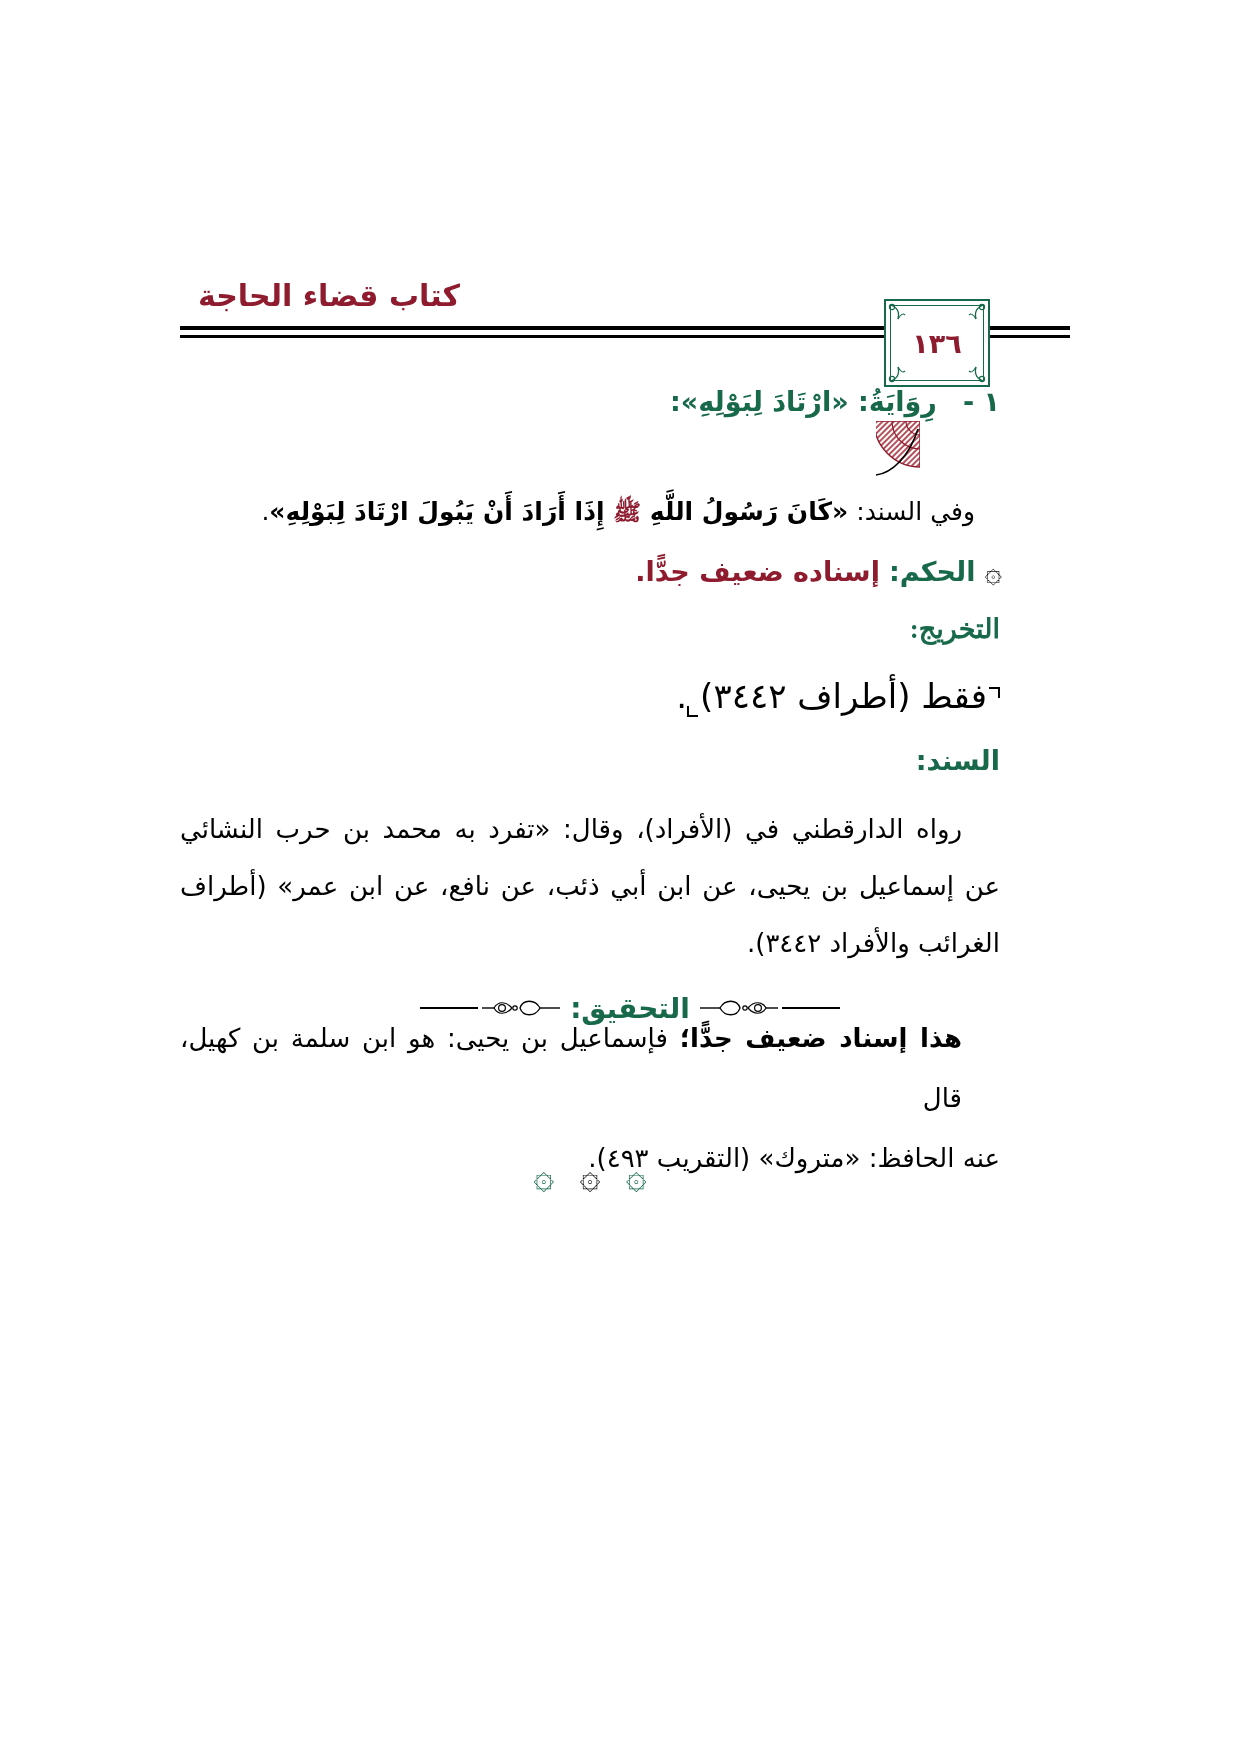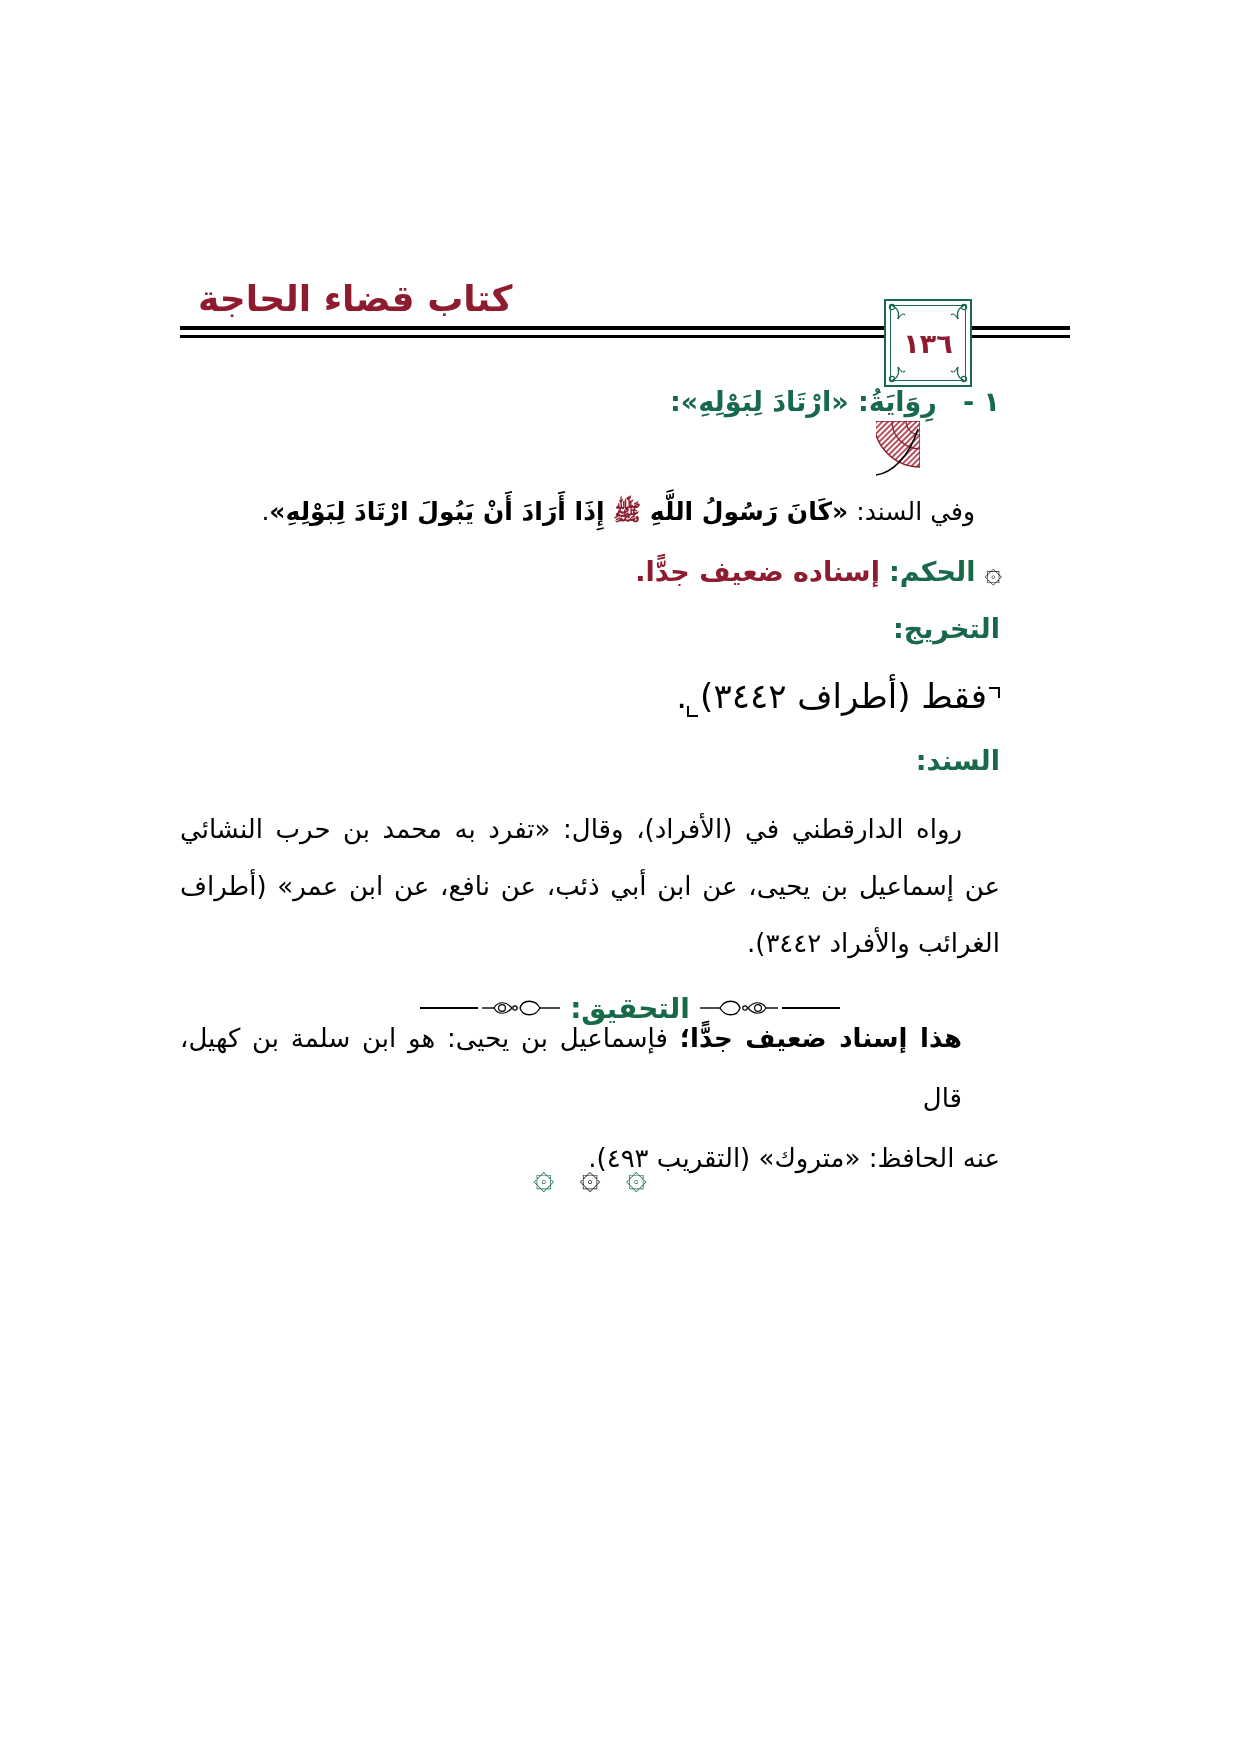--- a/index.html
+++ b/index.html
@@ -8,29 +8,29 @@
     width:1240px;height:1754px;
     background:#ffffff;
     font-family:"DejaVu Sans", sans-serif;
     direction:rtl;
     overflow:hidden;
     color:#000;
   }
   
   .book-title{
     position:absolute;left:198px;top:278px;
-    font-size:36px;font-weight:bold;color:#8e1b2e;
+    font-size:30px;font-weight:bold;color:#8e1b2e;
     white-space:nowrap;
   }
   .rules{position:absolute;left:180px;top:326px;width:890px;}
   .rule-top{height:4px;background:#000;}
   .rule-gap{height:5px;}
   .rule-bottom{height:3px;background:#000;}
   .page-badge{
-    position:absolute;left:884px;top:299px;width:88px;height:88px;
+    position:absolute;left:884px;top:299px;width:106px;height:88px;
     background:#fff;border:2px solid #17694a;box-sizing:border-box;
     z-index:5;
   }
   .badge-inner{
     position:absolute;inset:4px;border:1px solid #17694a;
     display:flex;align-items:center;justify-content:center;
   }
   .badge-number{font-size:27px;font-weight:bold;color:#8e1b2e;}
   .corner-floral{position:absolute;width:18px;height:18px;}
   .cf-tr{top:2px;right:2px;}
@@ -58,21 +58,21 @@
     position:absolute;right:238px;top:556px;
     display:flex;align-items:center;gap:9px;
     font-size:27px;white-space:nowrap;
   }
   .hizb{font-size:30px;color:#111;line-height:1;}
   .g-label{color:#17694a;font-weight:bold;text-align:center;}
   .verdict{color:#8e1b2e;font-weight:bold;margin-left:44px;}
   
   .takhrij-label{
     position:absolute;right:240px;top:613px;
-    font-size:27px;font-weight:bold;color:#17694a;white-space:nowrap;
+    font-size:27px;font-weight:bold;color:#17694a;white-space:nowrap;font-family:Liberation Serif, serif;
   }
   .takhrij-entry{
     position:absolute;right:240px;top:676px;
     font-size:34px;white-space:nowrap;
   }
   .brk{display:inline-block;width:11px;height:11px;box-sizing:border-box;}
   .brk-open{border-top:2px solid #000;border-right:2px solid #000;vertical-align:10px;margin-left:2px;}
   .brk-close{border-bottom:2px solid #000;border-left:2px solid #000;vertical-align:-9px;margin-right:2px;}
   
   .sanad-label{

